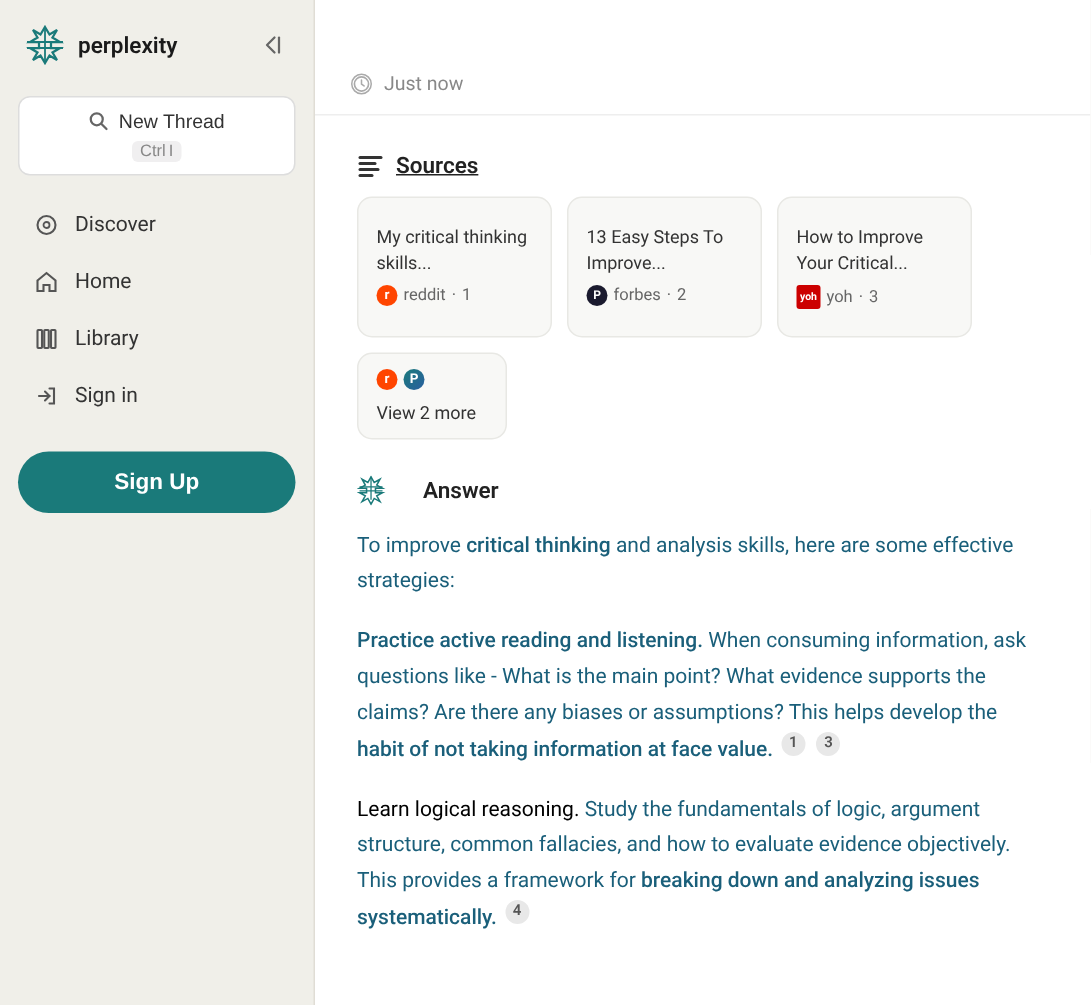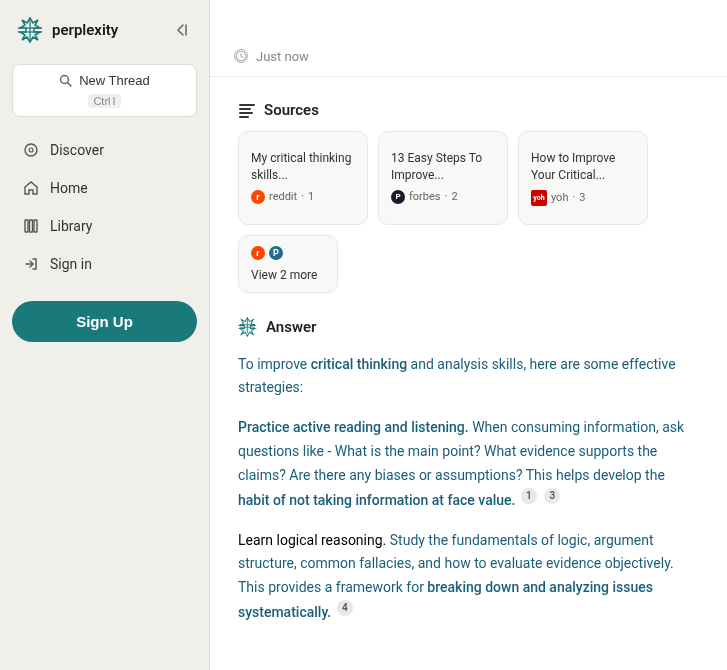--- a/index.html
+++ b/index.html
@@ -170,20 +170,21 @@
     }
 
     .section-header {
       display: flex;
       align-items: center;
       gap: 8px;
       font-size: 15px;
       font-weight: 600;
       color: #222;
       margin-bottom: 12px;
+      text-decoration: underline;
     }
 
     .sources-grid {
       display: flex;
       gap: 10px;
       flex-wrap: wrap;
     }
 
     .source-card {
       background: #f8f8f6;
@@ -253,21 +254,21 @@
     }
 
     
     .answer-section {
       margin-top: 8px;
     }
 
     .answer-header {
       display: flex;
       align-items: center;
-      gap: 8px;
+      gap: 24px;
       font-size: 15px;
       font-weight: 600;
       color: #222;
       margin-bottom: 16px;
     }
 
     .answer-text {
       font-size: 14px;
       line-height: 1.7;
       color: #1a5f7a;

